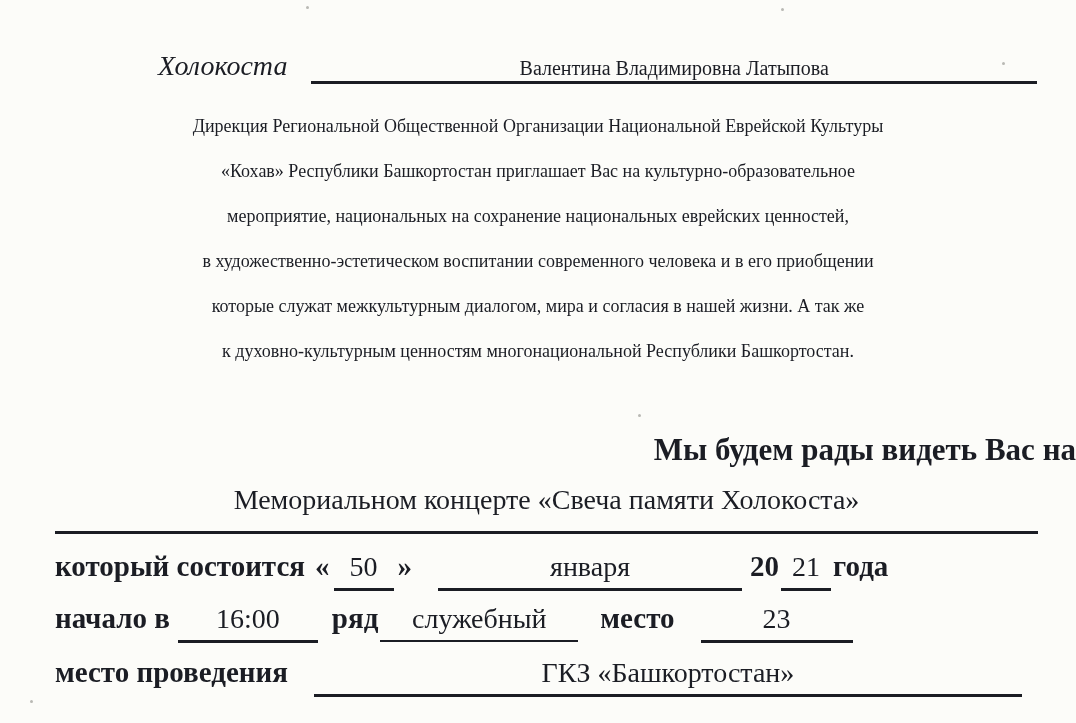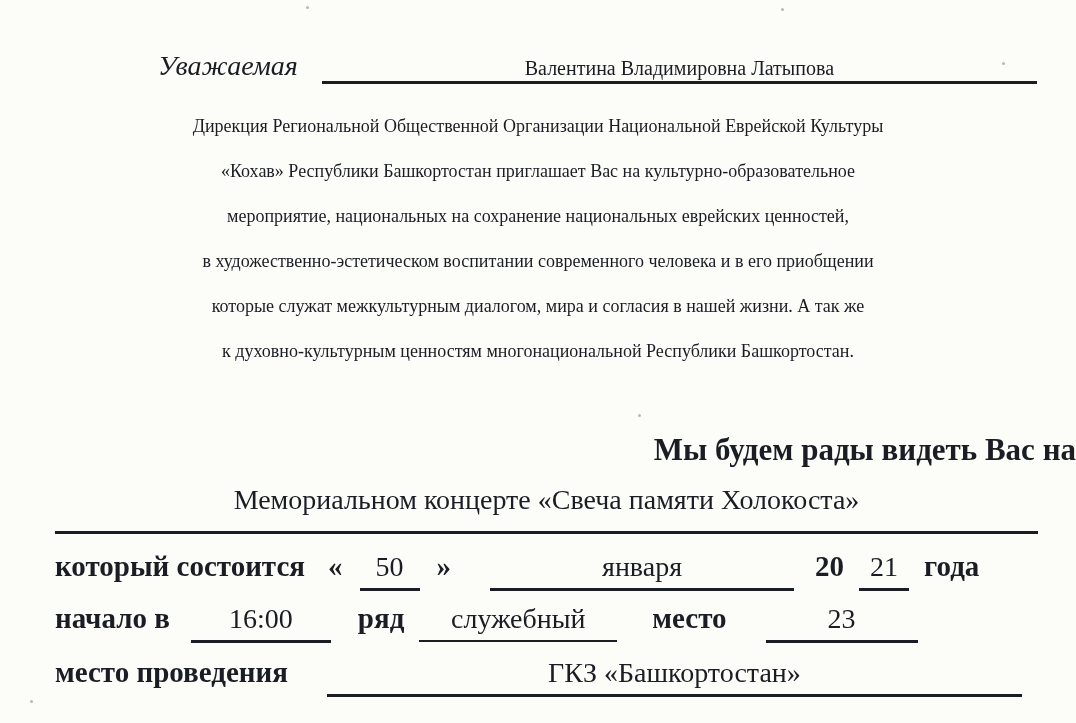--- a/index.html
+++ b/index.html
@@ -70,21 +70,20 @@
     white-space:nowrap;
   }
 
   .fill-row{
     display:flex;align-items:baseline;
     margin-left:55px;
     font-weight:bold;
     font-size:29px;
     line-height:40px;
     white-space:nowrap;
-    gap:13px;
   }
   .fill-row .blank{
     font-size:28px;
     padding:0 6px 1px 6px;
   }
   .date-row{margin-top:12px;}
   .date-row .day{width:48px;margin:0 4px;}
   .date-row .month{width:292px;margin-left:26px;margin-right:8px;}
   .date-row .year{width:38px;margin:0 2px;}
   .time-row{margin-top:7px;}
@@ -99,21 +98,21 @@
 <body>
 
 <div class="page">
   <span class="speck s1"></span>
   <span class="speck s2"></span>
   <span class="speck s3"></span>
   <span class="speck s4"></span>
   <span class="speck s5"></span>
 
   <div class="salutation">
-    <span class="greeting">Уважаемая</span>
+    <span class="greeting">Холокоста</span>
     <span class="blank">Валентина Владимировна Латыпова</span>
   </div>
 
   <div class="body-par">
     <div class="line">Дирекция Региональной Общественной Организации Национальной Еврейской Культуры</div>
     <div class="line">«Кохав» Республики Башкортостан приглашает Вас на культурно-образовательное</div>
     <div class="line">мероприятие, национальных на сохранение национальных еврейских ценностей,</div>
     <div class="line">в художественно-эстетическом воспитании современного человека и в его приобщении</div>
     <div class="line">которые служат межкультурным диалогом, мира и согласия в нашей жизни. А так же</div>
     <div class="line">к духовно-культурным ценностям многонациональной Республики Башкортостан.</div>

